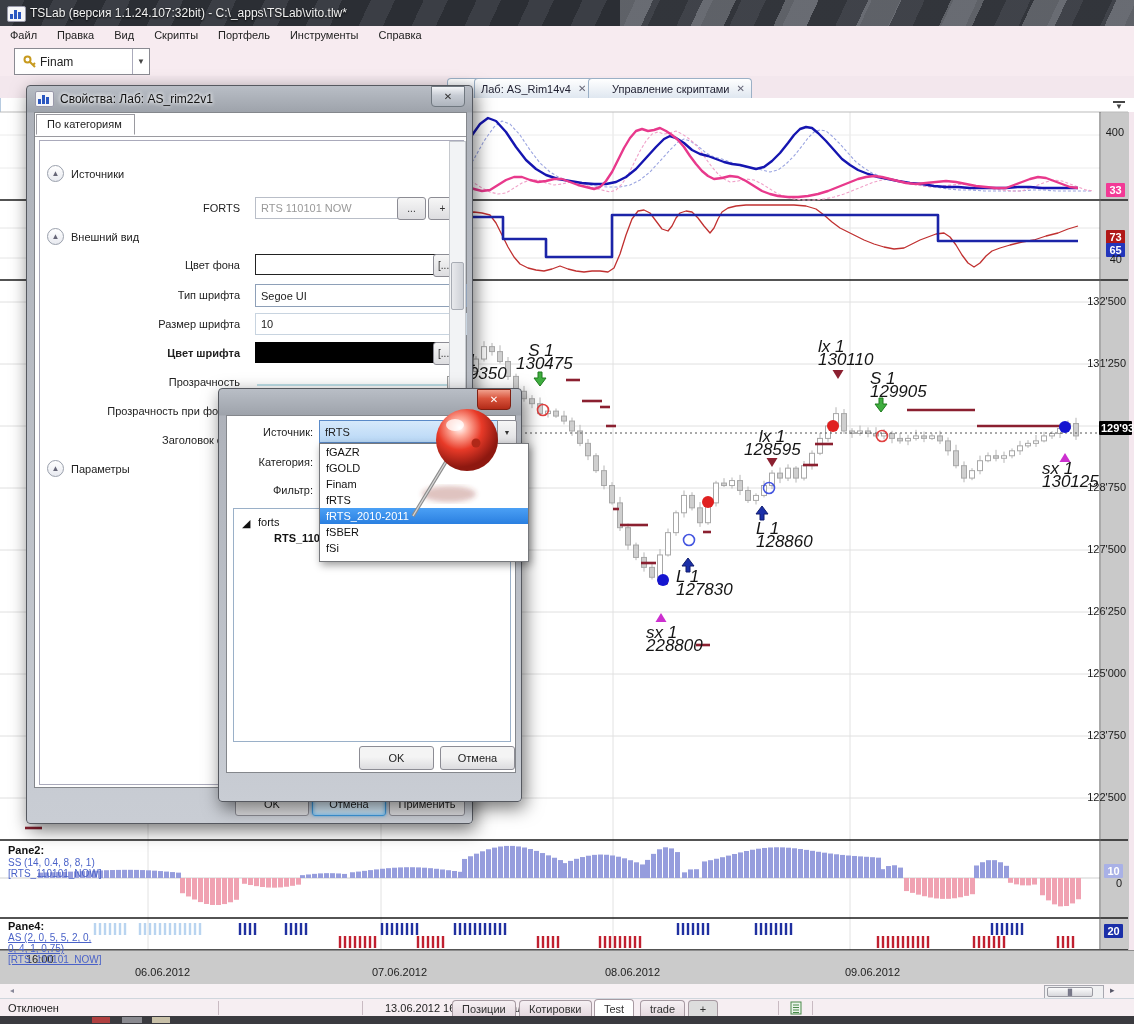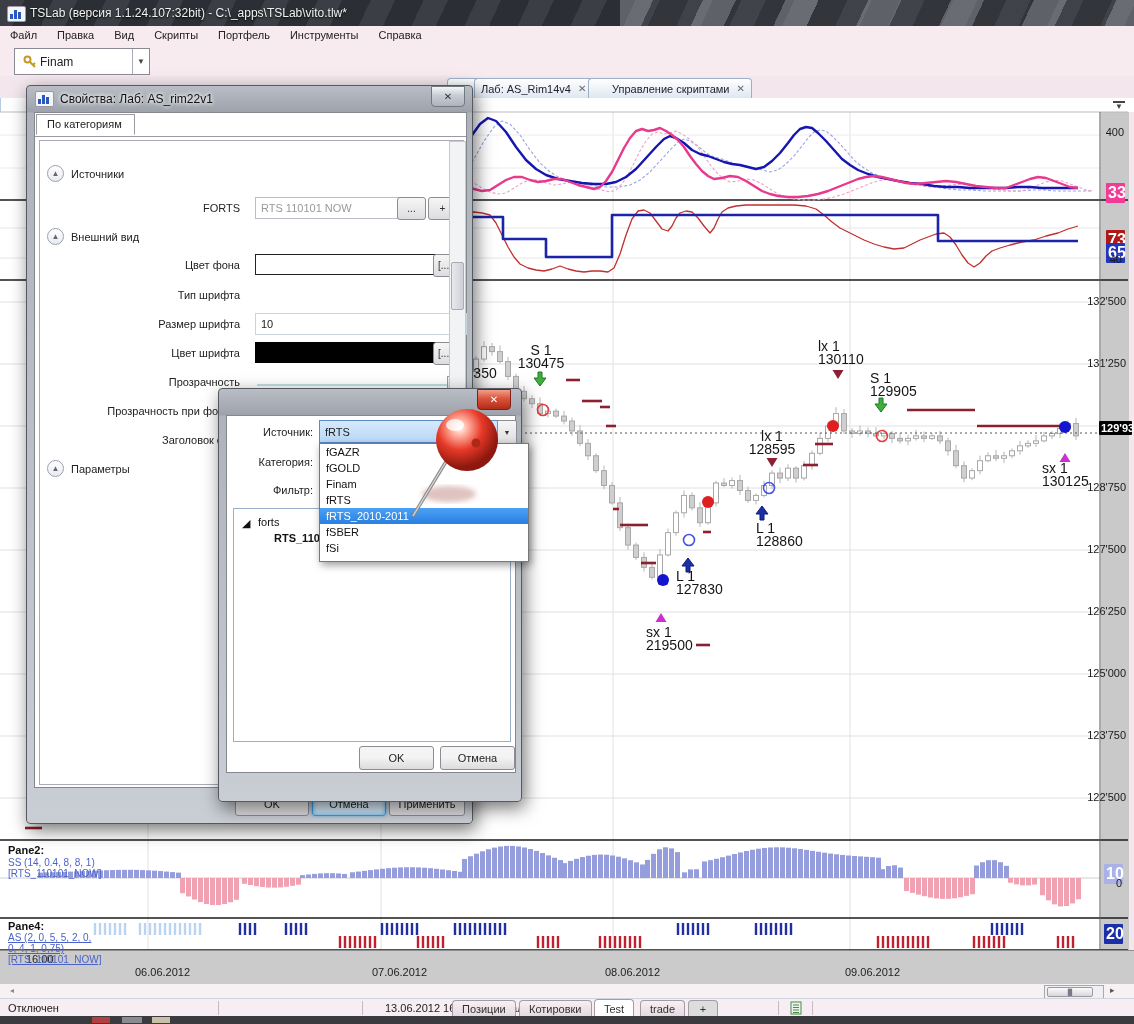--- a/index.html
+++ b/index.html
@@ -34,24 +34,24 @@
   .tabstrip{left:0;top:76px;width:1134px;height:22px;background:#f3e7ed;border-bottom:1px solid #a9bed3;}
   .dtab{position:absolute;top:2px;height:19px;background:linear-gradient(#ffffff,#dfe7f0);
     border:1px solid #9bb0c6;border-bottom:none;border-radius:4px 4px 0 0;
     display:flex;align-items:center;font-size:11px;color:#223;padding:0 6px;}
   .dtab .x{margin-left:7px;color:#667;font-size:10px;font-weight:bold;}
   
   .workspace{left:0;top:98px;width:1134px;height:902px;background:#ffffff;border-left:1px solid #b7cbe0;}
   .gutter{left:1100px;top:112px;width:28px;height:838px;background:#c9c9c9;}
   .edgestrip{left:1128px;top:112px;width:6px;height:872px;background:#f4e7ee;}
   .axis-label{position:absolute;width:46px;text-align:right;font-size:11px;color:#1a1a1a;}
-  .badge{position:absolute;font-size:16px;font-weight:bold;color:#fff;text-align:center;border-radius:1px;padding:1px 2px;}
+  .badge{position:absolute;font-size:11px;font-weight:bold;color:#fff;text-align:center;border-radius:1px;padding:1px 2px;}
   .pane-label{position:absolute;font-size:11px;font-weight:bold;color:#111;}
   .pane-formula{position:absolute;font-size:10px;color:#4a62c8;}
-  .anno{position:absolute;font-size:14px;color:#151515;line-height:13px;white-space:nowrap;}
+  .anno{position:absolute;font-size:17px;color:#151515;line-height:13px;white-space:nowrap;font-style:italic;}
   .dateband{left:0;top:950px;width:1134px;height:34px;background:#cbcbcb;border-top:1px solid #8d8d8d;}
   .datelbl{position:absolute;top:15px;font-size:11px;color:#222;}
   .timelbl{position:absolute;top:2px;left:26px;font-size:11px;color:#222;}
   .scrollrow{left:0;top:984px;width:1134px;height:14px;background:#f7f1f4;}
   .collapse-ic{left:1112px;top:100px;width:12px;height:10px;border-top:2px solid #444;color:#444;font-size:8px;line-height:8px;text-align:center;}
   
   .dlg{position:absolute;border:1px solid #565960;border-radius:4px;
     background:linear-gradient(#b9bec6,#9ea3ab 26px,#aeb2ba 27px,#c9cdd4);
     box-shadow:3px 6px 18px rgba(0,0,0,.55);}
   .dlg-title{position:absolute;left:0;top:0;right:0;height:26px;display:flex;align-items:center;padding-left:8px;
@@ -805,21 +805,21 @@
     <div class="anno" style="left:756px;top:522px;">
       <div>L 1</div>
         <div>128860</div>
       </div>
     <div class="anno" style="left:676px;top:570px;">
       <div>L 1</div>
         <div>127830</div>
       </div>
     <div class="anno" style="left:646px;top:626px;">
       <div>sx 1</div>
-        <div>219500</div>
+        <div>228800</div>
       </div>
     <div class="anno" style="left:818px;top:340px;">
       <div>lx 1</div>
         <div>130110</div>
       </div>
     <div class="anno" style="left:870px;top:372px;">
       <div>S 1</div>
         <div>129905</div>
       </div>
     <div class="anno" style="left:1042px;top:462px;">
@@ -903,23 +903,27 @@
       <div class="pbtn" style="left:393px;top:84px;width:27px;height:21px;">+</div>
 
       <div class="sec-hdr" style="left:12px;top:115px;">
         <span class="sec-circ">▲</span>
         <span>Внешний вид</span>
       </div>
       <div class="prow-label" style="left:20px;top:146px;width:185px;">Цвет фона</div>
       <div class="pfield" style="left:220px;top:141px;width:173px;height:19px;border:1px solid #222;"></div>
       <div class="pbtn" style="left:398px;top:141px;width:22px;height:21px;">[...]</div>
       <div class="prow-label" style="left:20px;top:176px;width:185px;">Тип шрифта</div>
+      <div class="pfield" style="left:220px;top:171px;width:200px;height:21px;border:1px solid #8ea0b8;">
+        <span>Segoe UI</span>
+        <span style="margin-left:auto;font-size:8px;color:#444;">▼</span>
+      </div>
       <div class="prow-label" style="left:20px;top:205px;width:185px;">Размер шрифта</div>
       <div class="pfield" style="left:220px;top:200px;width:200px;height:20px;border:1px solid #c8d4e0;">10</div>
-      <div class="prow-label" style="left:20px;top:234px;width:185px;">Цвет шрифта</div>
+      <div class="prow-label" style="left:20px;top:234px;width:185px;font-weight:bold;">Цвет шрифта</div>
       <div class="pfield" style="left:220px;top:229px;width:173px;height:19px;background:#000;border:1px solid #000;"></div>
       <div class="pbtn" style="left:398px;top:229px;width:22px;height:21px;">[...]</div>
       <div class="prow-label" style="left:20px;top:263px;width:185px;">Прозрачность</div>
       <div class="abs" style="left:222px;top:271px;width:192px;height:2px;background:#bfe0e8;"></div>
       <div class="abs" style="left:412px;top:263px;width:9px;height:18px;background:linear-gradient(#f4f4f4,#ccc);border:1px solid #999;"></div>
       <div class="prow-label" style="left:20px;top:292px;width:185px;">Прозрачность при фокусе</div>
       <div class="prow-label" style="left:20px;top:321px;width:185px;">Заголовок окна</div>
 
       <div class="sec-hdr" style="left:12px;top:347px;">
         <span class="sec-circ">▲</span>

